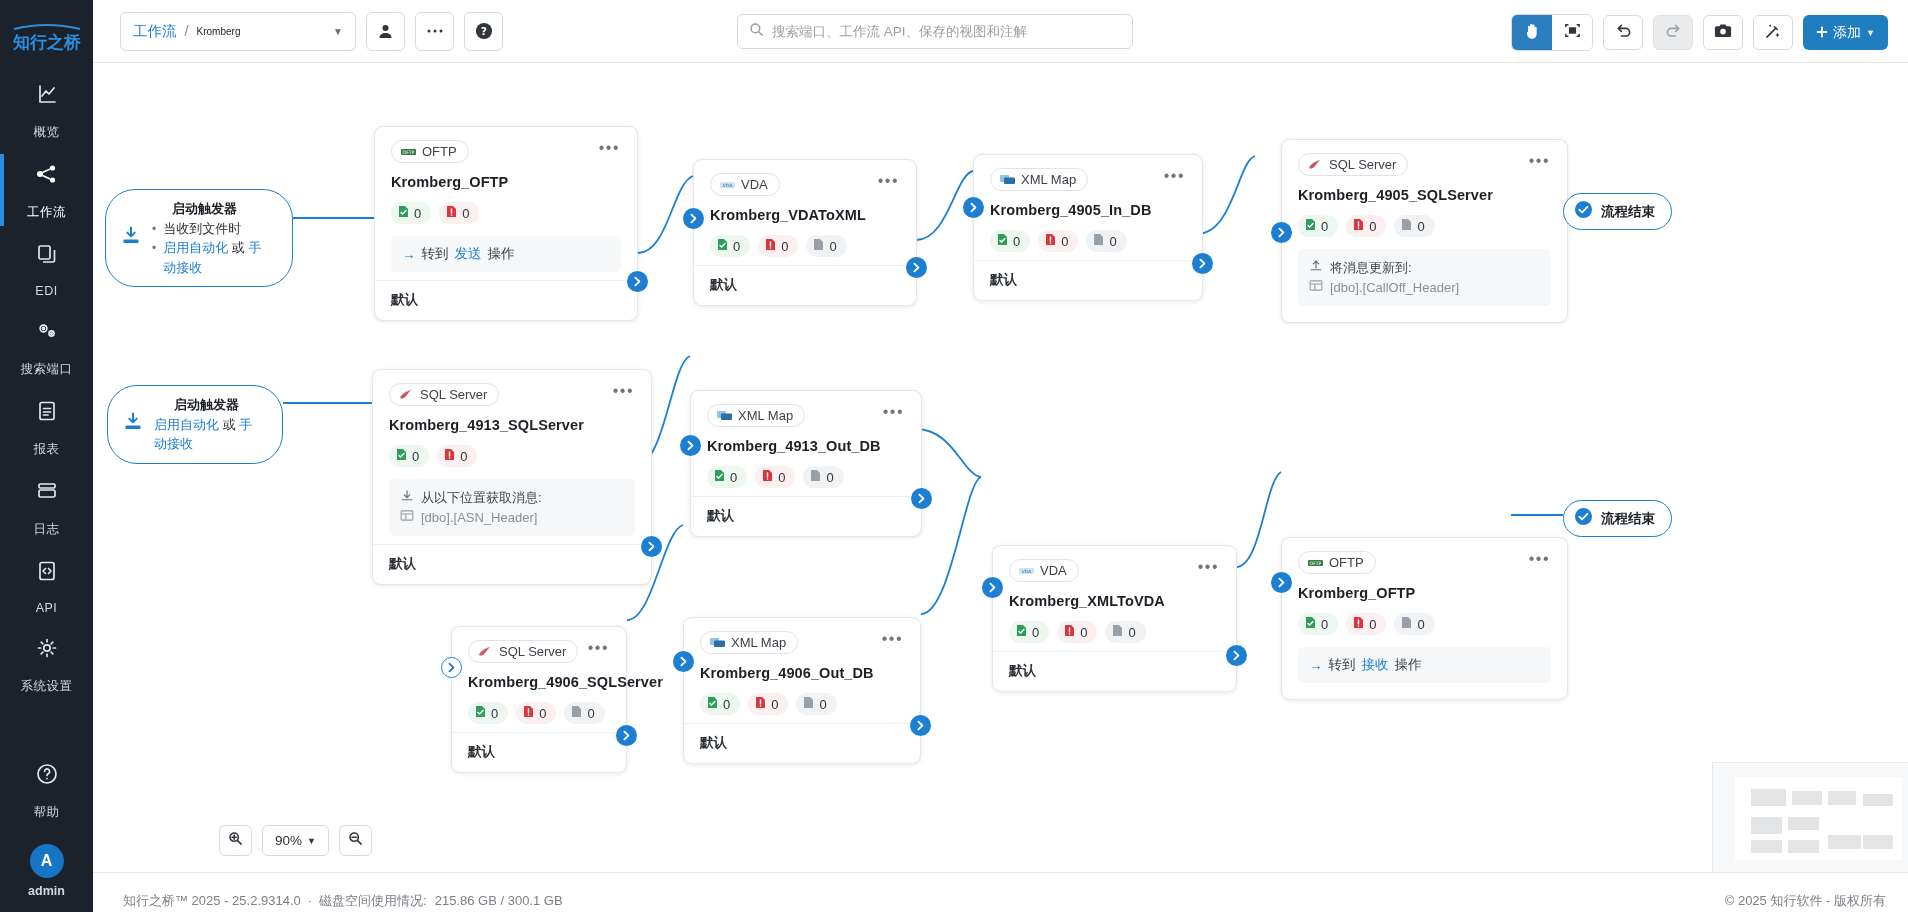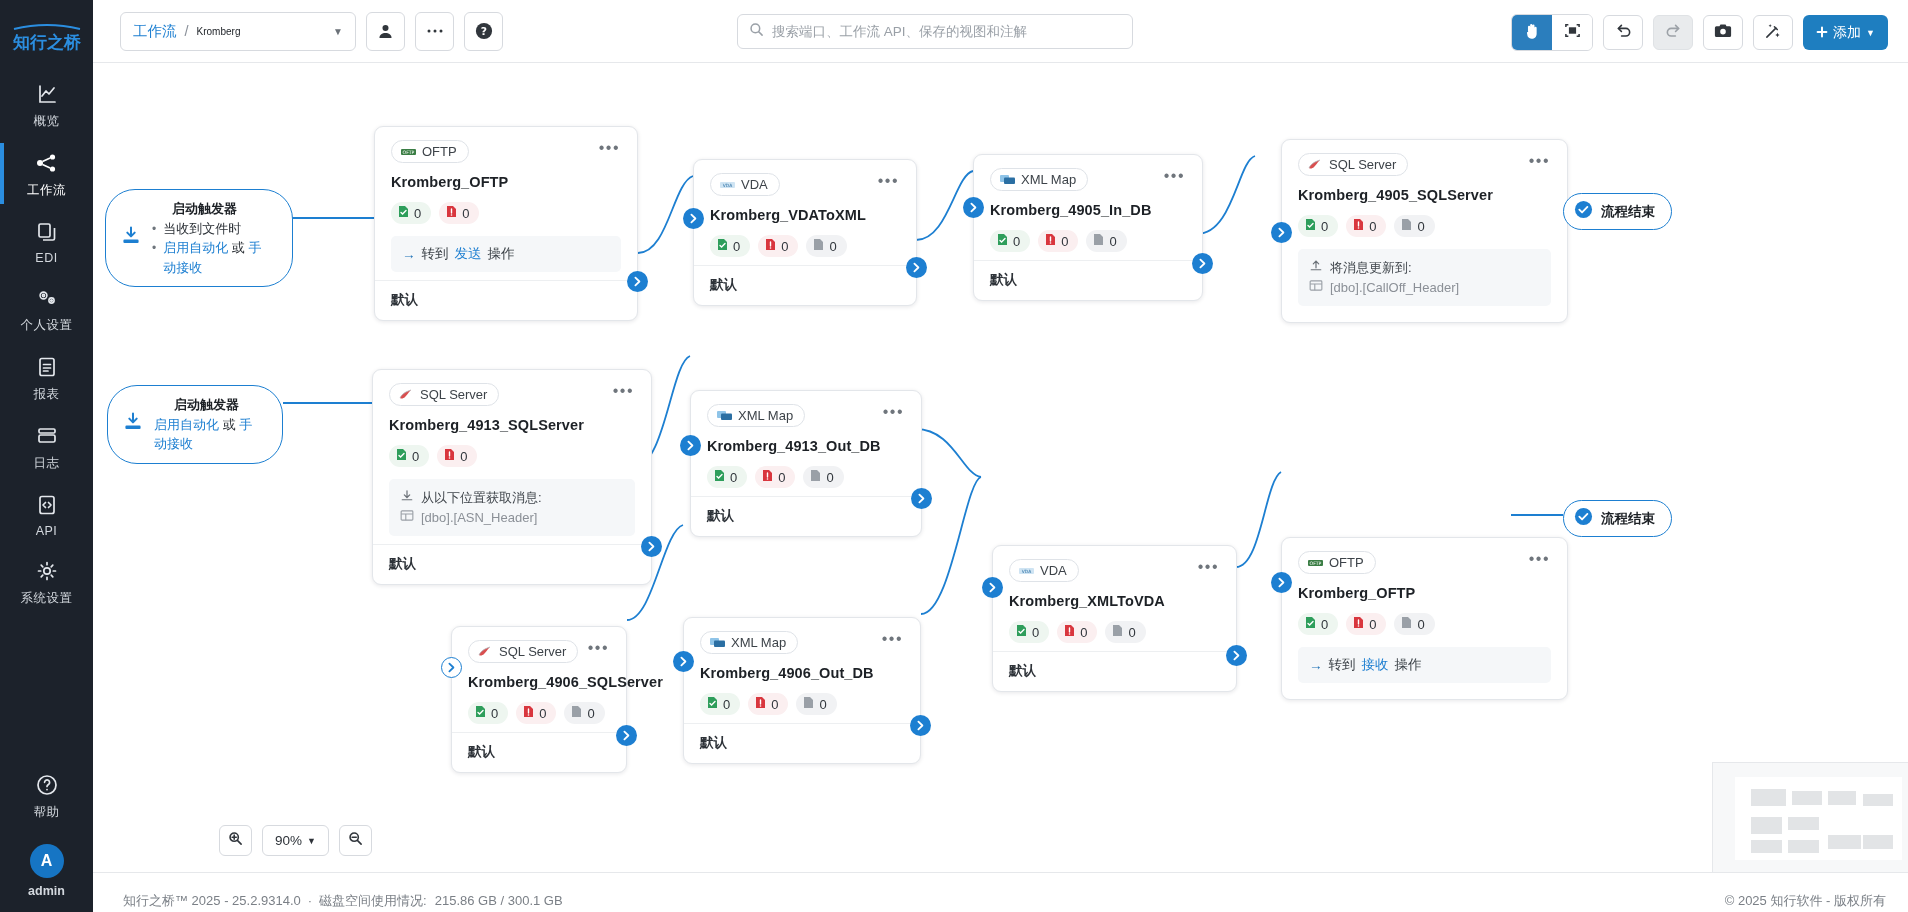--- a/index.html
+++ b/index.html
@@ -22,21 +22,21 @@
   }
   .brand { margin-top: 22px; margin-bottom: 18px; }
   .brand svg { display:block; }
   .nav { width: 100%; display: flex; flex-direction: column; align-items: center; }
   .nav-item {
     width: 100%; padding: 11px 0 9px; display:flex; flex-direction:column;
     align-items:center; gap: 6px; cursor: pointer; position: relative;
   }
   .nav-item .ico { width: 26px; height: 26px; display:flex; align-items:center; justify-content:center; }
   .nav-item .ico svg { display:block; }
-  .nav-item .lbl { font-size: 12.5px; letter-spacing: .5px; color:#d3d8de; white-space:nowrap;}
+  .nav-item .lbl { font-size: 12.5px; letter-spacing: .5px; color:#d3d8de; white-space:nowrap;margin-top:11px;}
   .nav-item.active::before {
     content:""; position:absolute; left:0; top:4px; bottom:4px; width:4px; background:#2b8ee0;
   }
   .nav-item.active .lbl { color:#ffffff; }
   .nav-bottom { margin-top: auto; width:100%; display:flex; flex-direction:column; align-items:center; padding-bottom: 14px; }
   .avatar {
     width: 34px; height:34px; border-radius:50%; background:#1675c4; color:#fff;
     display:flex; align-items:center; justify-content:center; font-size:16px; font-weight:bold;
   }
   .user-label { font-size:12.5px; margin-top:6px; color:#d3d8de; font-weight:bold;}
@@ -209,21 +209,21 @@
       </div>
       <div class="nav-item">
         <span class="ico">
           <svg width="24" height="22" viewBox="0 0 24 22" fill="none" stroke="#e3e7ec" stroke-width="1.6">
             <circle cx="8.5" cy="8.5" r="3.4"></circle>
               <circle cx="8.5" cy="8.5" r="1.1"></circle>
             <circle cx="16.5" cy="13.5" r="2.6"></circle>
               <circle cx="16.5" cy="13.5" r=".8"></circle>
           </svg>
         </span>
-        <span class="lbl">个人设置</span>
+        <span class="lbl">搜索端口</span>
       </div>
       <div class="nav-item">
         <span class="ico">
           <svg width="22" height="22" viewBox="0 0 22 22" fill="none" stroke="#e3e7ec" stroke-width="1.7">
             <rect x="4" y="2.5" width="14" height="17" rx="1.8"></rect>
               <path d="M7.5 8.5h7M7.5 12h7M7.5 15h4.5" stroke-linecap="round"></path>
           </svg>
         </span>
         <span class="lbl">报表</span>
       </div>

